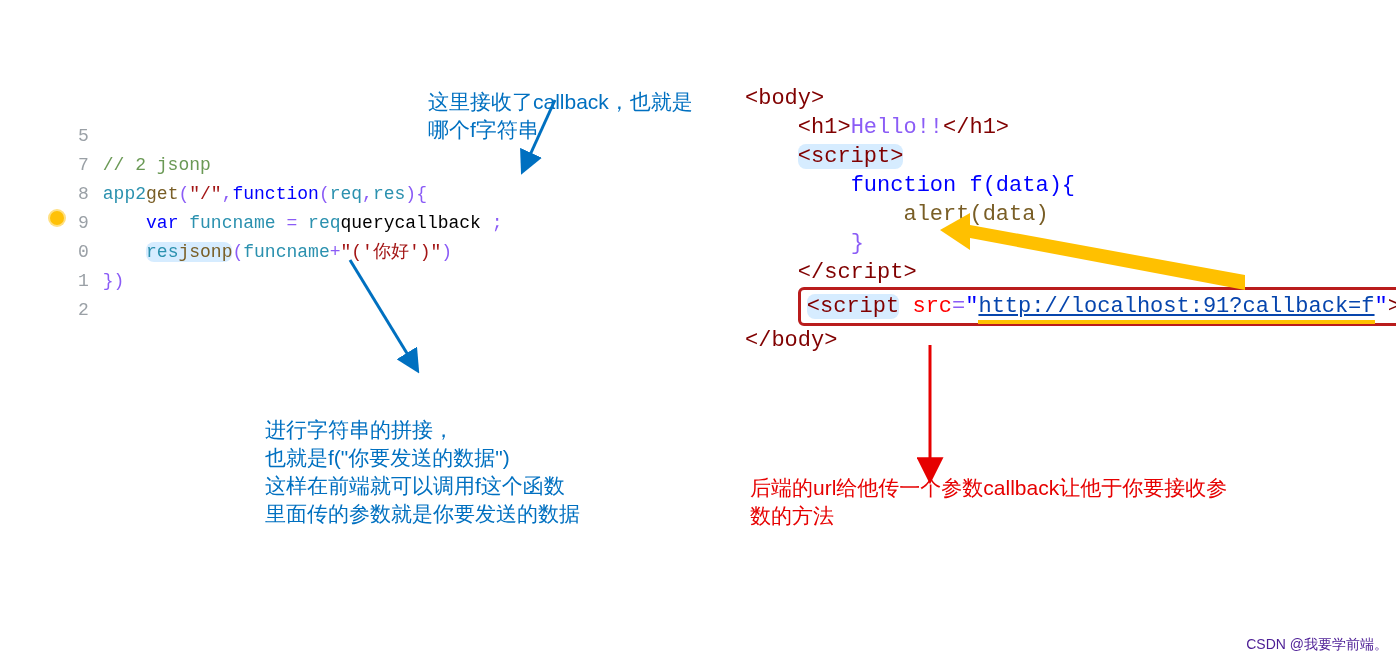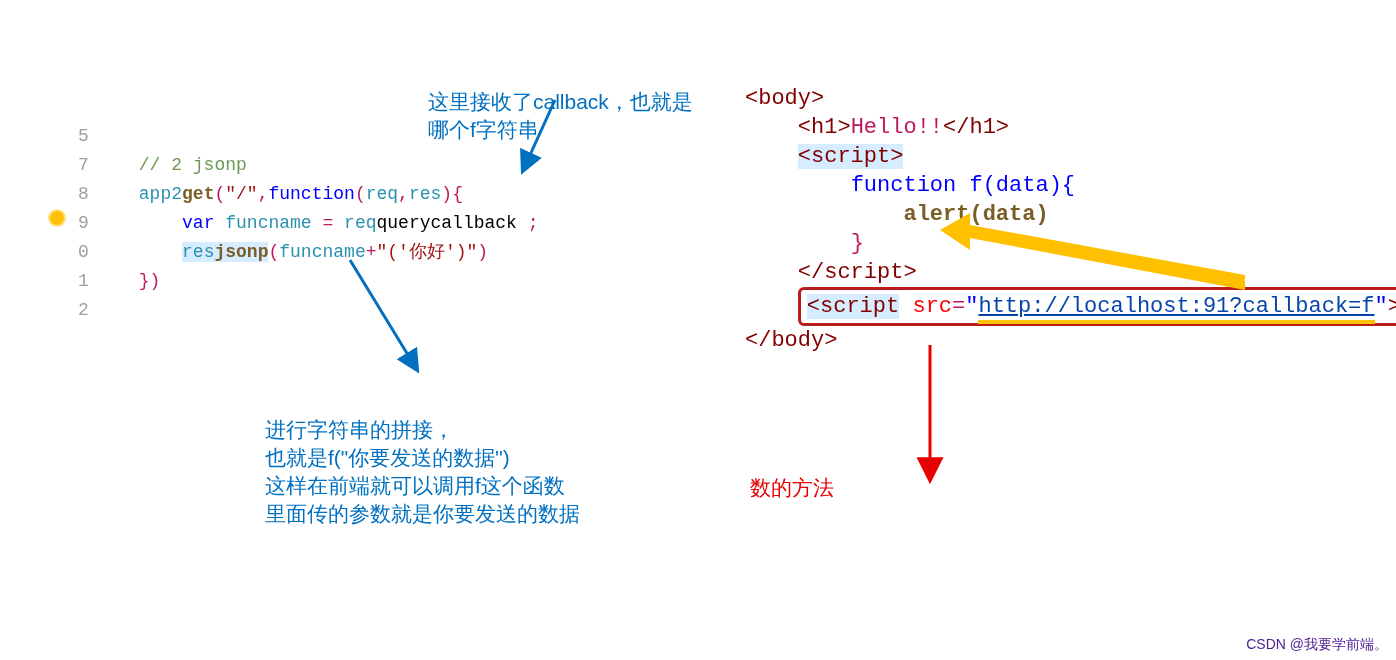--- a/index.html
+++ b/index.html
@@ -22,43 +22,43 @@
     display: flex;
   }
   .gutter {
     color: #9aa0a6;
     text-align: right;
     padding-right: 14px;
     line-height: 29px;
     font-size: 18px;
     user-select: none;
   }
-  .linecol { line-height: 29px; margin-left: 36px; }
+  .linecol { line-height: 29px; }
   .line { white-space: pre; position: relative; }
   .bulb {
     position: absolute;
     left: -28px; top: 89px;
     width: 14px; height: 14px;
     background: #ffc107;
     border-radius: 50%;
     box-shadow: 0 0 0 2px #ffe082;
   }
 
   
   .c-comment { color: #6a9955; }
   .c-ident   { color: #2b91af; }
   .c-prop    { color: #000000; }
-  .c-func    { color: #795e26; font-weight: bold; }
+  .c-func    { color: #795e26; }
   .c-str     { color: #a31515; }
   .c-kw      { color: #0000ff; }
-  .c-punct   { color: #be185d; }
+  .c-punct   { color: #8b5cf6; }
   .c-tag     { color: #800000; }
   .c-attr    { color: #ff0000; }
   .c-link    { color: #0645ad; text-decoration: underline; }
-  .sel       { background: #d6ecff; }
+  .sel       { background: #d6ecff; border-radius: 8px; }
 
   
   .ann {
     position: absolute;
     font-family: "Microsoft YaHei", sans-serif;
     font-size: 21px;
     line-height: 28px;
   }
   .blue { color: #0070c0; margin-top: 48px; }
   .red  { color: #e60000; }
@@ -144,20 +144,21 @@
   <div class="line">    <span class="sel"><span class="c-tag">&lt;script&gt;</span></span></div>
   <div class="line">        <span class="c-kw">function f(data){</span></div>
   <div class="line">            <span class="c-func">alert(data)</span></div>
   <div class="line">        <span class="c-punct">}</span></div>
   <div class="line">    <span class="c-tag">&lt;/script&gt;</span></div>
   <div class="line">    <span class="red-box"><span class="sel"><span class="c-tag">&lt;script</span></span><span> </span><span class="c-attr">src</span><span class="c-punct">=</span><span class="c-kw">"</span><span class="c-link orange-underline">http://localhost:91?callback=f</span><span class="c-kw">"</span><span class="c-tag">&gt;</span><span class="c-tag">&lt;/script&gt;</span></span></div>
   <div class="line"><span class="c-tag">&lt;/body&gt;</span></div>
 </div>
 
 <div class="ann red" style="left:750px; top:474px; width:560px;">
+  <div>后端的url给他传一个参数callback让他于你要接收参</div>
   <div>数的方法</div>
 </div>
 
 <svg class="overlay">
   <defs>
     <marker id="ah-blue" viewBox="0 0 10 10" refX="1" refY="5" markerWidth="8" markerHeight="8" orient="auto">
       <path d="M0,0 L10,5 L0,10 Z" fill="#0070c0"></path>
     </marker>
     <marker id="ah-red" viewBox="0 0 10 10" refX="1" refY="5" markerWidth="9" markerHeight="9" orient="auto">
       <path d="M0,0 L10,5 L0,10 Z" fill="#e60000"></path>

